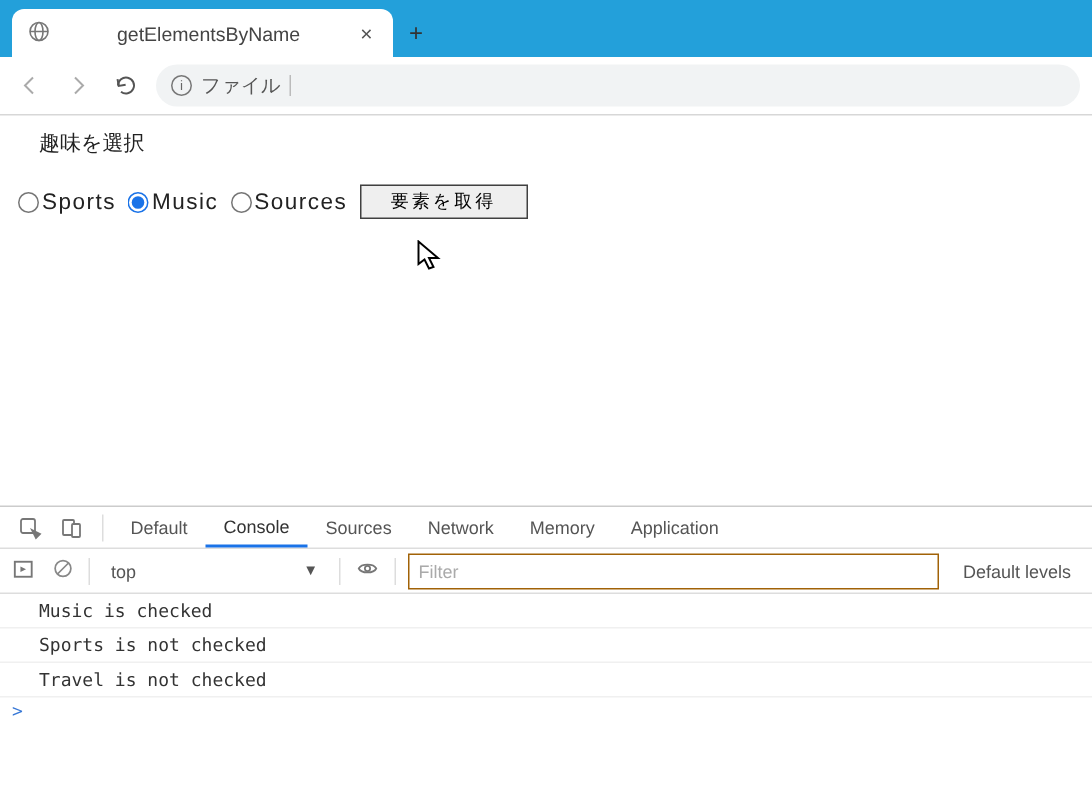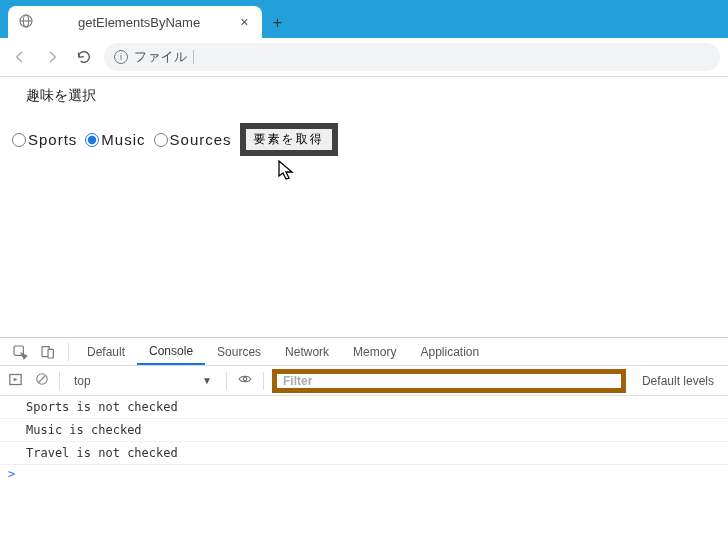--- a/index.html
+++ b/index.html
@@ -87,23 +87,23 @@
     font-family: "Meiryo", "Hiragino Sans", sans-serif;
     font-size: 14px;
   }
   .page p { margin: 0 0 18px 18px; }
   .radios { display: flex; align-items: center; gap: 0; margin-left: 4px;}
   .radio-group { display: flex; align-items: center; margin-right: 4px;}
   .radio-group input { margin: 0 2px 0 0; width: 14px; height: 14px; accent-color: #1a73e8;}
   .radio-group label { letter-spacing: 1px; font-size: 15px; margin-right: 4px;}
   .page button.submit {
     font-size: 12px;
-    padding: 2px 8px;
+    padding: 2px 20px;
     background: #efefef;
-    border: 6px solid #404040;
+    border: 1px solid #404040;
     font-family: "Meiryo", sans-serif;
     letter-spacing: 2px;
   }
   .cursor {
     position: absolute;
     left: 278px; top: 160px;
     pointer-events: none;
   }
 
   
@@ -157,26 +157,26 @@
     align-items: center;
     justify-content: space-between;
     height: 22px;
     color: #555;
     padding: 0 6px;
   }
   .dt-toolbar .ctx .tri { font-size: 10px; color: #555; }
   .dt-toolbar .divider { width: 1px; height: 18px; background: #ddd; }
   .dt-toolbar .filter {
     flex: 1;
-    border: 5px solid #a16207;
+    border: 1px solid #a16207;
     height: 24px;
     padding: 0 6px;
     color: #aaa;
     background: #fff;
-    display: flex; align-items: center; font-weight: bold;
+    display: flex; align-items: center;
   }
   .dt-toolbar .levels { padding: 0 8px; color: #555; white-space: nowrap;}
 
   .console-out {
     flex: 1;
     font-family: Consolas, Menlo, monospace;
     font-size: 12px;
     overflow: auto;
   }
   .console-out .line {
@@ -303,18 +303,18 @@
           <circle cx="12" cy="12" r="3"></circle>
           <path d="M2 12c3-6 17-6 20 0-3 6-17 6-20 0z"></path>
         </svg>
     </span>
     <span class="divider"></span>
     <span class="filter">Filter</span>
     <span class="levels">Default levels</span>
   </div>
 
   <div class="console-out">
+    <div class="line">Music is checked</div>
     <div class="line">Sports is not checked</div>
-    <div class="line">Music is checked</div>
     <div class="line">Travel is not checked</div>
     <div class="prompt">&gt;</div>
   </div>
 </div>
 
 </body></html>

